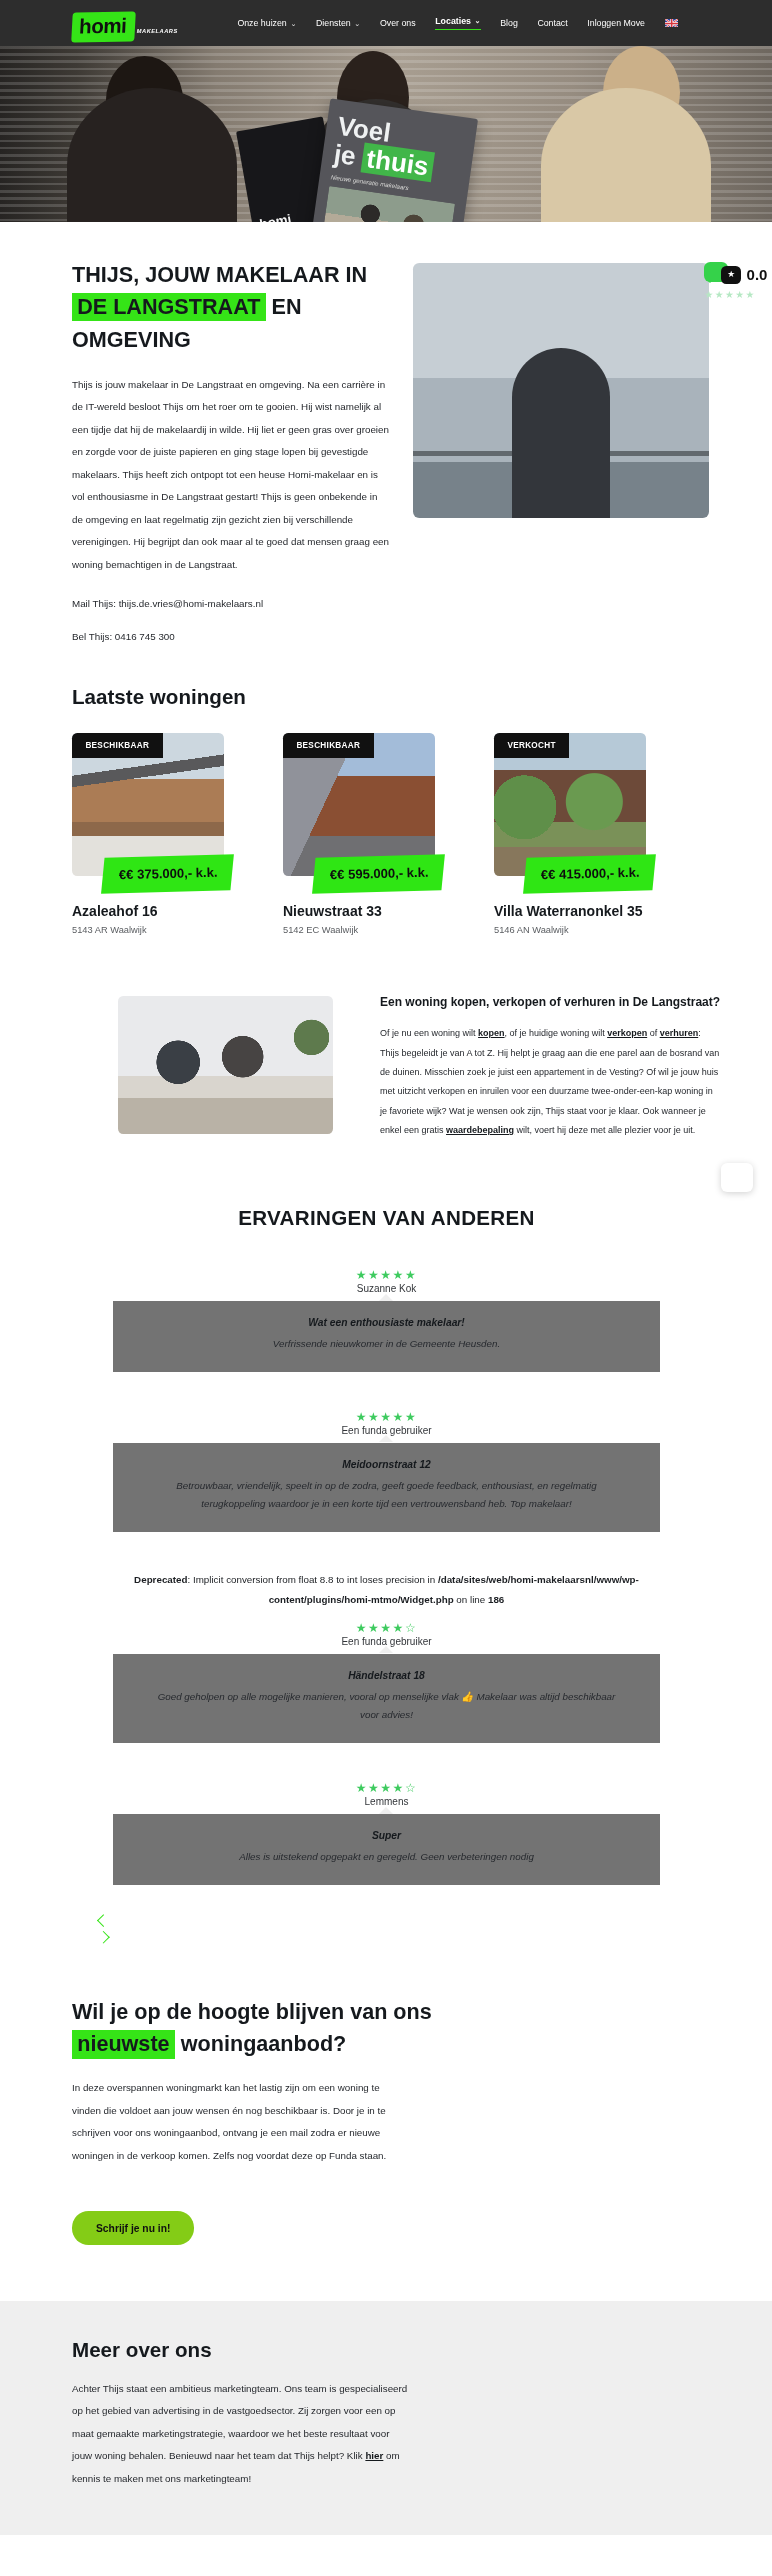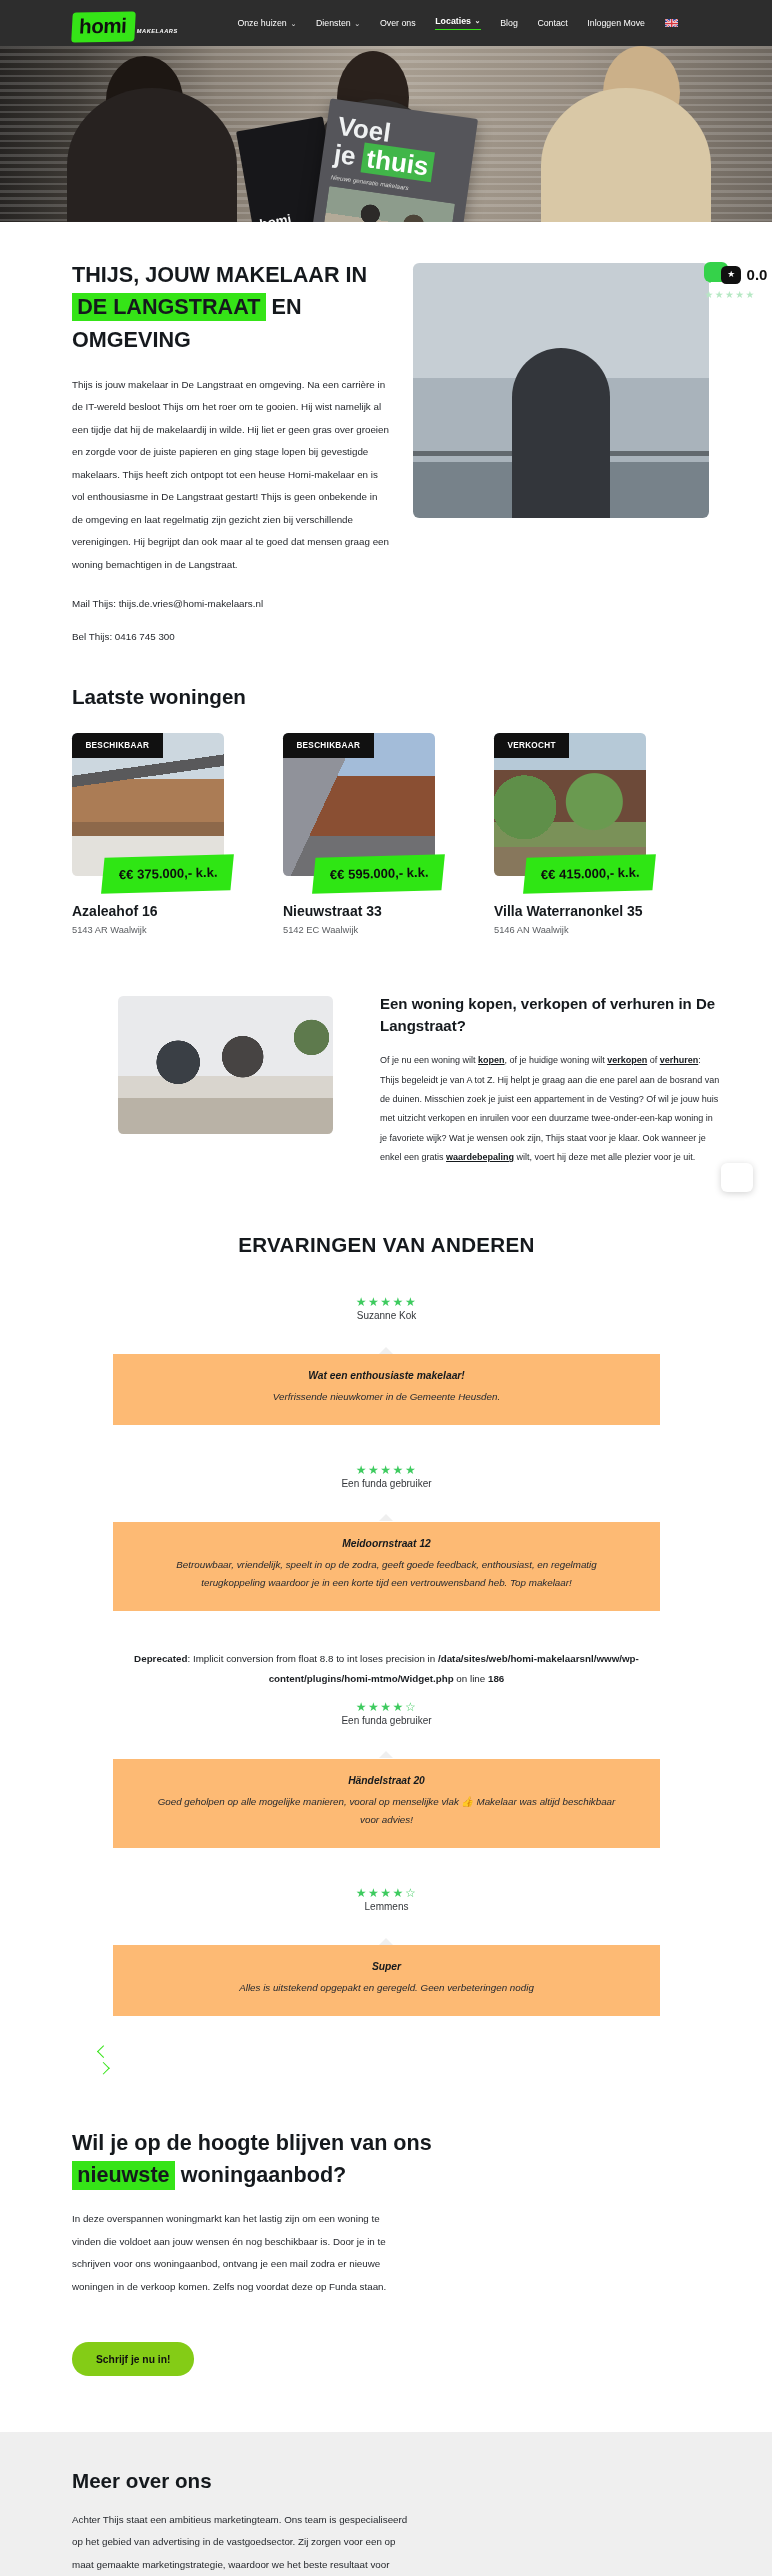--- a/index.html
+++ b/index.html
@@ -149,39 +149,39 @@
   .kopen { position: relative; margin-top: 58px; padding-left: 118px; padding-right: 52px; display: flex; gap: 47px; }
   .kopen-img {
     width: 215px; height: 138px; border-radius: 5.2px; flex: 0 0 auto; margin-top: 3.1px;
     background:
       radial-gradient(circle at 28% 48%, #3a3f45 0 21.6px, rgba(0,0,0,0) 22px),
       radial-gradient(circle at 58% 44%, #474443 0 20.6px, rgba(0,0,0,0) 21px),
       radial-gradient(circle at 90% 30%, #5e7a4d 0 17.5px, rgba(0,0,0,0) 18px),
       linear-gradient(180deg, #e9eaec 0 58%, #d9d5ce 58% 74%, #b9b2a6 74% 100%);
   }
   .kopen-txt { width: 345px; }
-  .kopen-txt h2 { font-size: 15px; line-height: 1.5; }
+  .kopen-txt h2 { font-size: 12px; line-height: 1.5; }
   .kopen-txt p { margin-top: 13.4px; font-size: 9px; line-height: 2.15; }
   .floating-widget {
     position: absolute; right: 19.6px; top: 170px; width: 32px; height: 29px;
     background: #ffffff; border-radius: 6.2px; box-shadow: 0 1.5px 7.2px rgba(0,0,0,0.18);
   }
 
   
   .reviews { margin-top: 66px; text-align: center; }
   .reviews-inner { width: 659px; margin: 0 auto; }
   .reviews h2 { font-size: 20.6px; letter-spacing: 0.3px; }
   .review { margin-top: 38px; }
   .stars { font-size: 12px; letter-spacing: 1.5px; }
   .stars .sf { color: #3ecb5f; }
   .stars .se { color: #3ecb5f; }
   .review-name { margin-top: 1px; font-size: 10px; color: #33363a; }
   .bubble {
-    position: relative; margin: 33px auto 0 auto; max-width: 547px;
-    background: #fdba74; padding: 15.5px 36px 18.5px 36px;
+    position: relative; margin: 7px auto 0 auto; max-width: 547px;
+    background: #737373; padding: 15.5px 36px 18.5px 36px;
   }
   .bubble::before {
     content: ""; position: absolute; top: -7.7px; left: 50%; margin-left: -7.2px;
     border-left: 7.2px solid rgba(0,0,0,0); border-right: 7.2px solid rgba(0,0,0,0);
     border-bottom: 7.7px solid #efefef;
   }
   .bubble-title { font-size: 10.3px; font-weight: 800; font-style: italic; color: #15191d; }
   .bubble-text { margin-top: 7.2px; font-style: italic; font-size: 9.8px; line-height: 1.9; color: #26292e; }
   .deprecated { margin: 38px auto 0 auto; max-width: 567px; font-size: 9.8px; line-height: 1.95; color: #1c1f23; }
   .deprecated + .rstars { margin-top: 12.4px; }
@@ -358,21 +358,21 @@
         <div class="bubble-title">Meidoornstraat 12</div>
         <div class="bubble-text">Betrouwbaar, vriendelijk, speelt in op de zodra, geeft goede feedback, enthousiast, en regelmatig terugkoppeling waardoor je in een korte tijd een vertrouwensband heb. Top makelaar!</div>
       </div>
     </div>
 
     <div class="review">
       <p class="deprecated"><span class="dep-b">Deprecated</span><span>: Implicit conversion from float 8.8 to int loses precision in </span><span class="dep-b">/data/sites/web/homi-makelaarsnl/www/wp-content/plugins/homi-mtmo/Widget.php</span><span> on line </span><span class="dep-b">186</span></p>
       <div class="stars rstars"><span class="sf">★★★★</span><span class="se">☆</span></div>
       <div class="review-name">Een funda gebruiker</div>
       <div class="bubble">
-        <div class="bubble-title">Händelstraat 20</div>
+        <div class="bubble-title">Händelstraat 18</div>
         <div class="bubble-text">Goed geholpen op alle mogelijke manieren, vooral op menselijke vlak 👍 Makelaar was altijd beschikbaar voor advies!</div>
       </div>
     </div>
 
     <div class="review">
       <div class="stars rstars"><span class="sf">★★★★</span><span class="se">☆</span></div>
       <div class="review-name">Lemmens</div>
       <div class="bubble">
         <div class="bubble-title">Super</div>
         <div class="bubble-text">Alles is uitstekend opgepakt en geregeld. Geen verbeteringen nodig</div>

